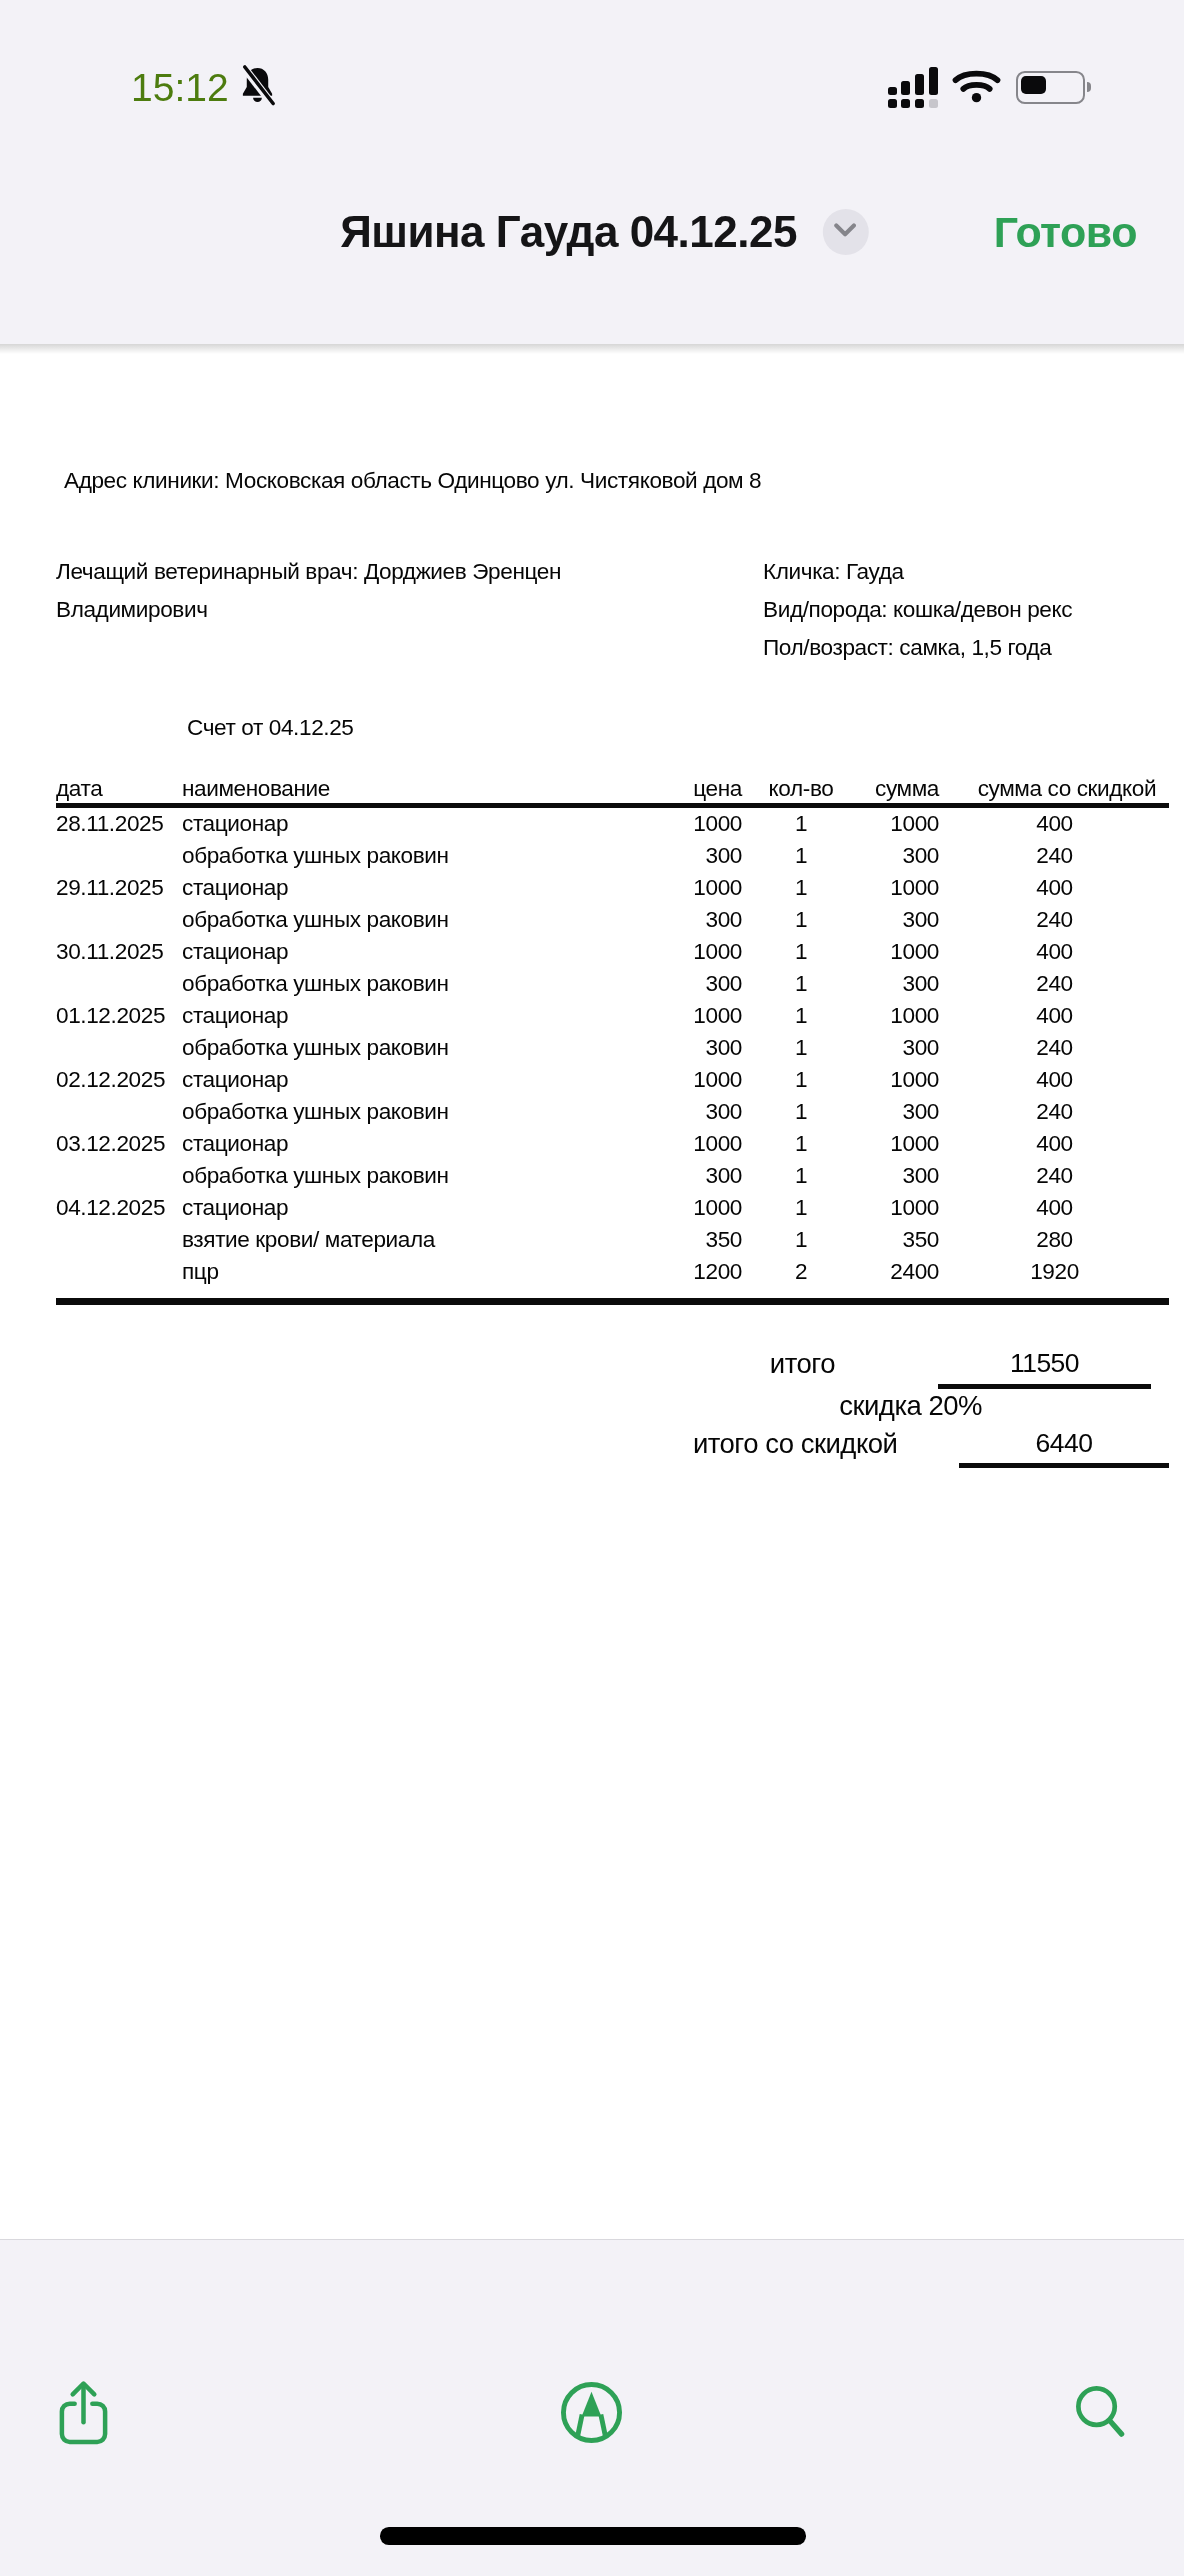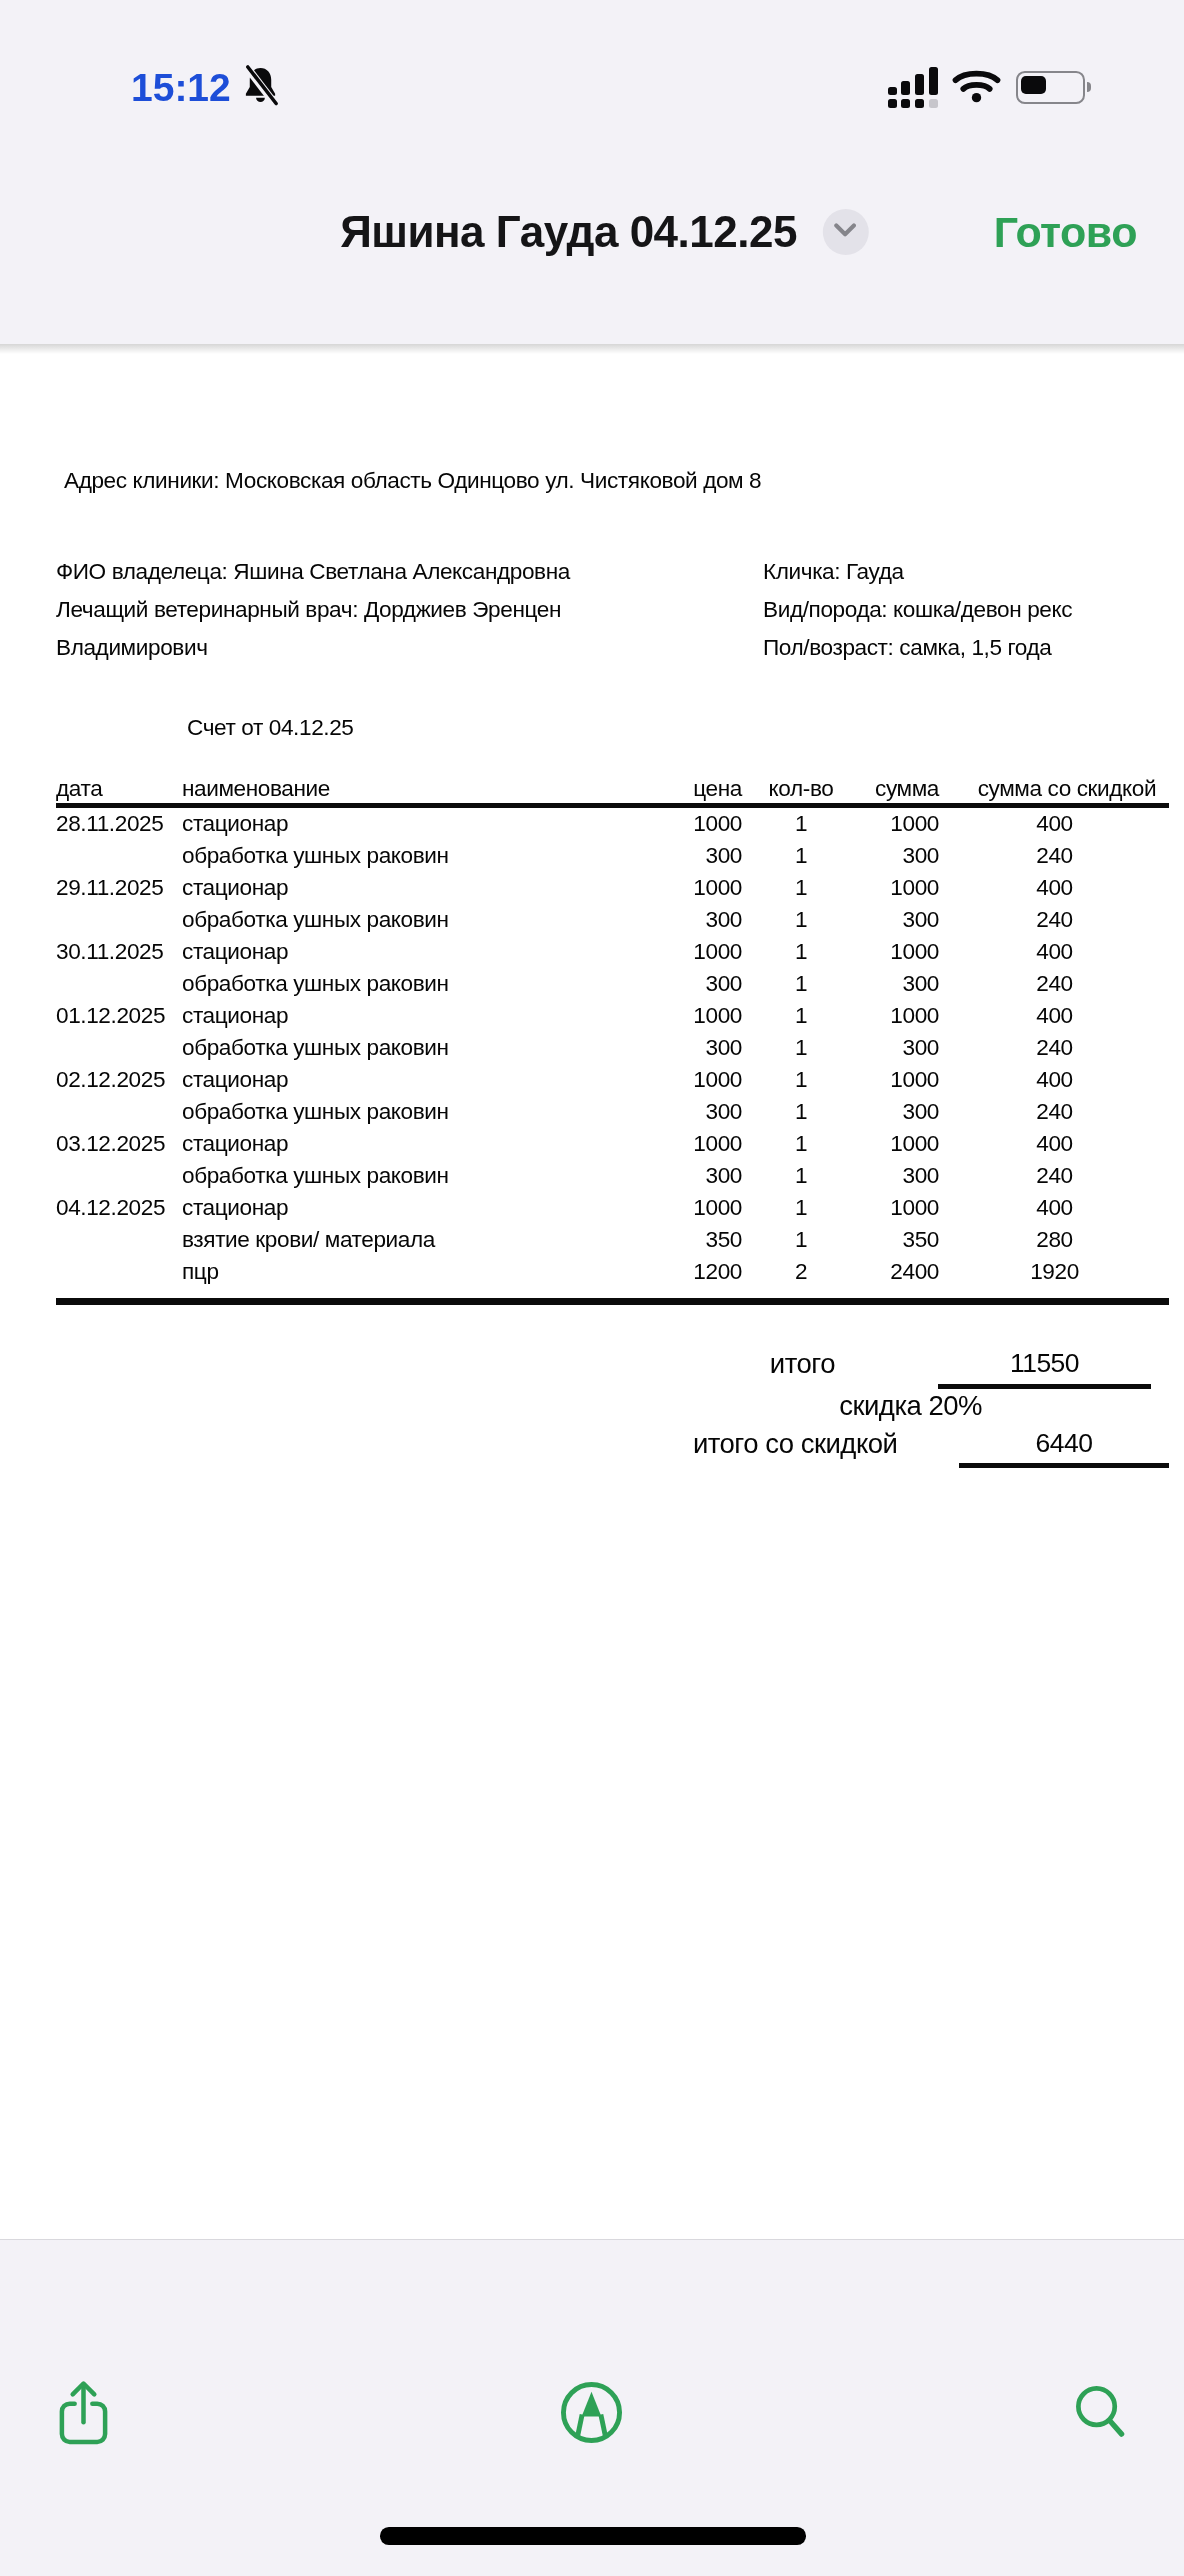--- a/index.html
+++ b/index.html
@@ -10,21 +10,21 @@
     margin:0 auto;
     background:var(--background,#F3F2F7);
     font-family:"Liberation Sans",sans-serif;
     color:#0B0B0C;
     overflow:hidden;
   }
 
   
   .status-bar{position:absolute;top:57px;left:0;right:0;height:61px;}
   .sb-left{position:absolute;left:131px;top:0;height:61px;display:flex;align-items:center;gap:9.8px;}
-  .sb-time{font-size:39px;font-weight:700;letter-spacing:0;color:#1d4ed8;}
+  .sb-time{font-size:39px;font-weight:400;letter-spacing:0;color:#4d7c0f;}
   .sb-right{position:absolute;right:100px;top:0;height:61px;display:flex;align-items:center;gap:14.7px;}
   .cell-icon{display:flex;flex-direction:column;gap:3.9px;align-items:flex-start;}
   .cell-bars{display:flex;align-items:flex-end;gap:4.9px;height:28.5px;}
   .cell-bars i{display:block;width:8.8px;background:#0A0A0C;border-radius:2.5px;}
   .cell-bars i:nth-child(1){height:8.8px;}
   .cell-bars i:nth-child(2){height:14.7px;}
   .cell-bars i:nth-child(3){height:21.6px;}
   .cell-bars i:nth-child(4){height:28.5px;}
   .cell-dots{display:flex;gap:4.9px;}
   .cell-dots i{display:block;width:8.8px;height:8.8px;background:#0A0A0C;border-radius:2.5px;}
@@ -154,21 +154,20 @@
       </button>
     </div>
     <button class="done-btn">Готово</button>
   </div>
 
   <div class="page">
     <p class="address">Адрес клиники: Московская область Одинцово ул. Чистяковой дом 8</p>
 
     <div class="info">
       <div class="info-col left">
-        <div>ФИО владелеца: Яшина Светлана Александровна</div>
         <div>Лечащий ветеринарный врач: Дорджиев Эренцен</div>
         <div>Владимирович</div>
       </div>
       <div class="info-col right">
         <div>Кличка: Гауда</div>
         <div>Вид/порода: кошка/девон рекс</div>
         <div>Пол/возраст: самка, 1,5 года</div>
       </div>
     </div>
 

